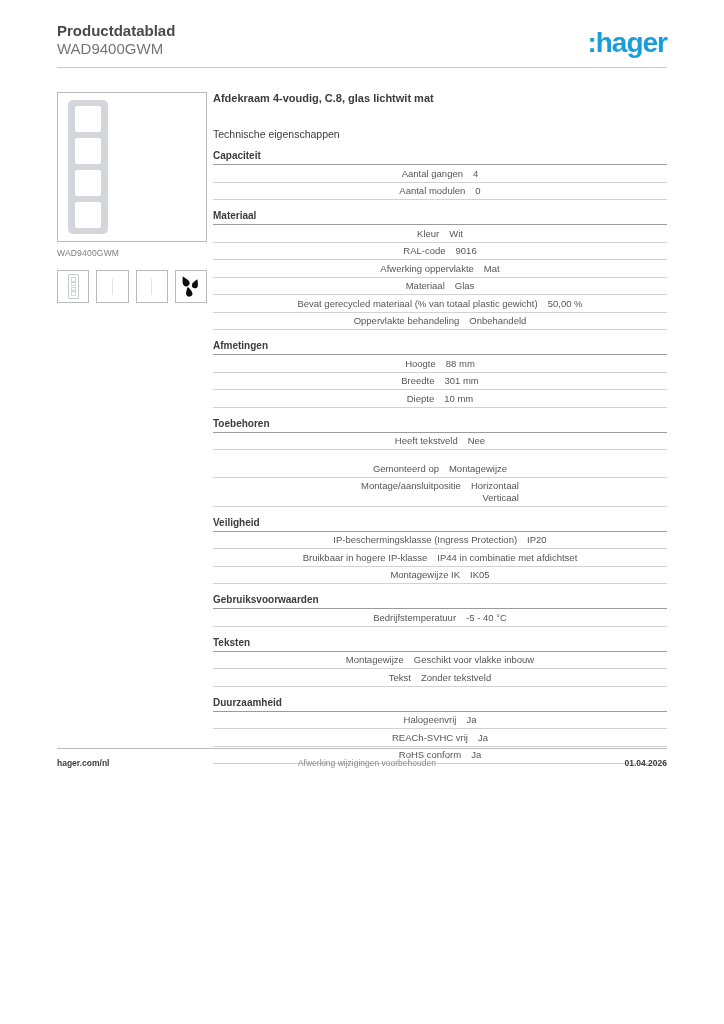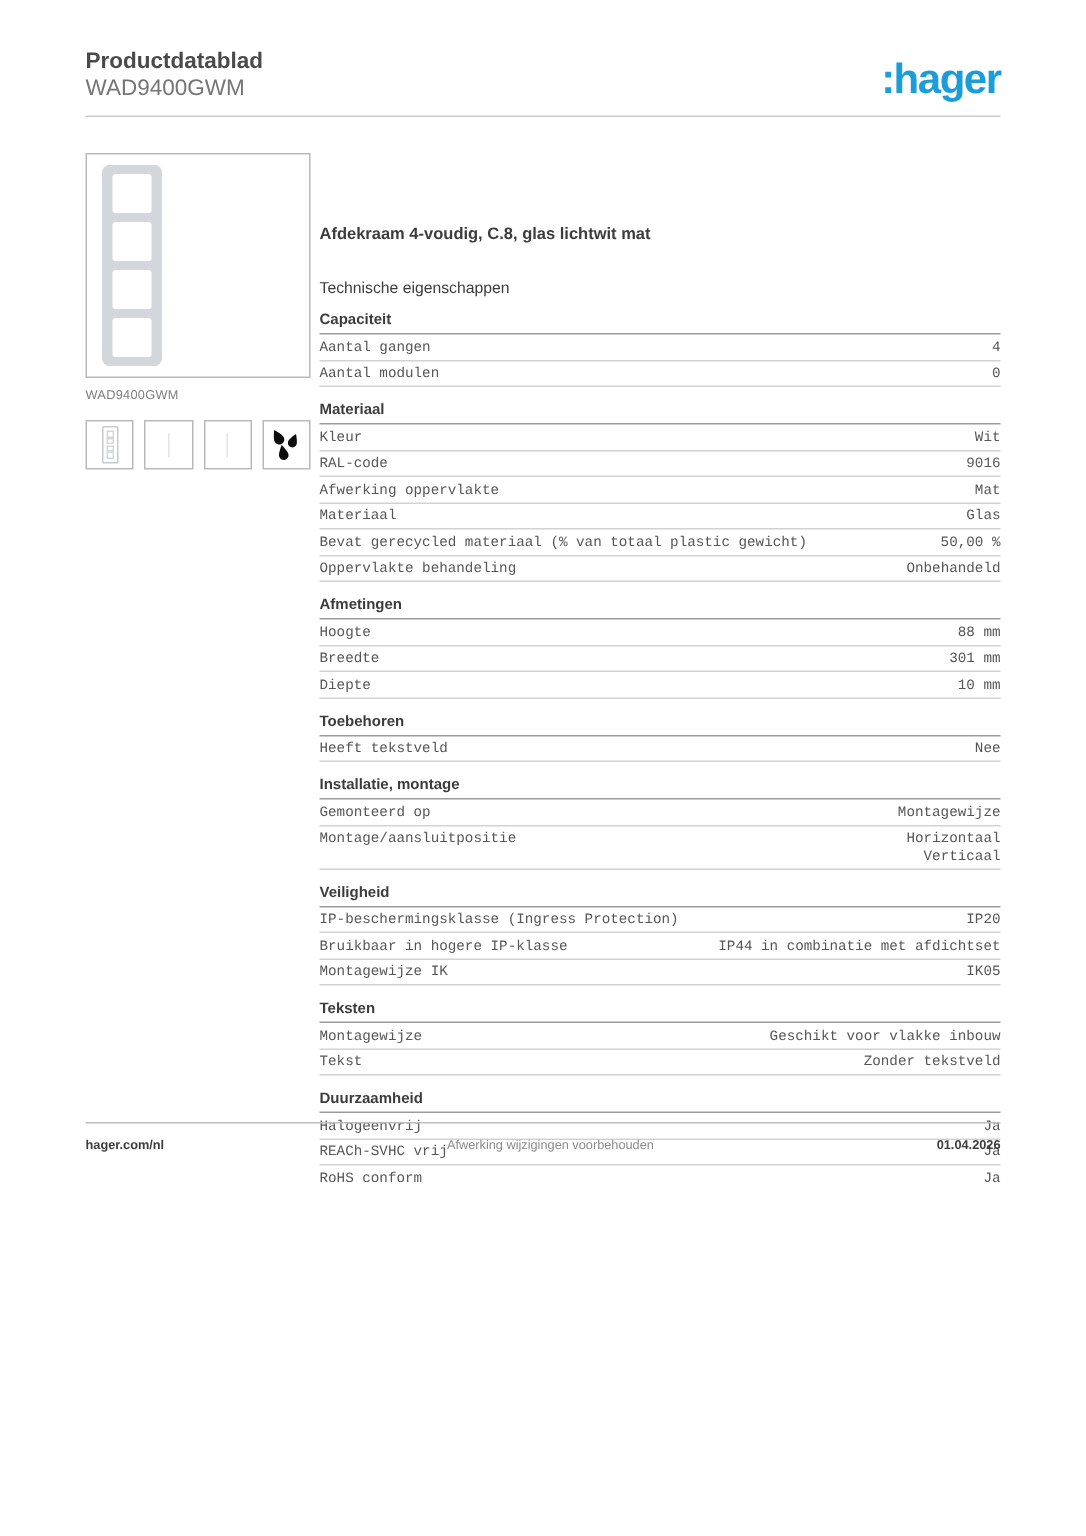--- a/index.html
+++ b/index.html
@@ -7,21 +7,21 @@
   body {
     font-family: "Liberation Sans", "DejaVu Sans", sans-serif;
     color: #3c3c3c;
     width: 724px;
   }
   .page {
     position: relative;
     width: 724px;
     height: 788px;
     background: #ffffff;
-    padding: 32px 57px 0 57px;
+    padding: 22px 57px 0 57px;
     overflow: hidden;
   }
   
   .doc-header {
     display: flex;
     justify-content: space-between;
     align-items: flex-start;
   }
   .doc-type {
     font-size: 15px;
@@ -120,46 +120,44 @@
     height: 16px;
     background: #e3e3e3;
   }
   .drops-svg { width: 24px; height: 24px; }
   
   .product-title {
     font-size: 11px;
     font-weight: bold;
     color: #3c3c3c;
     line-height: 13px;
-    margin-top: 48px;
   }
   .tech-header {
     font-size: 10.5px;
     font-weight: normal;
     color: #3c3c3c;
     margin-top: 23px;
   }
   .spec-section { margin-top: 10px; }
   .section-title {
     font-size: 10px;
     font-weight: bold;
     color: #3c3c3c;
     padding-bottom: 3px;
     border-bottom: 1px solid #9b9b9b;
   }
   .spec-row {
     display: flex;
-    justify-content: space-between;
+    justify-content: center;
     align-items: baseline;
     padding: 2.5px 0;
     border-bottom: 1px solid #d2d2d2;
     font-size: 9.5px;
     color: #565656;
     line-height: 11.5px;
-    font-family: Liberation Mono, monospace;
   }
   .spec-label { text-align: left; padding-right: 10px; }
   .spec-value { text-align: right; white-space: pre-line; }
   
   .doc-footer {
     position: absolute;
     left: 57px;
     right: 57px;
     bottom: 20px;
     border-top: 1px solid #bdbdbd;
@@ -284,21 +282,20 @@
             </div>
           </section>
           <section class="spec-section">
             <h3 class="section-title">Toebehoren</h3>
             <div class="spec-row">
               <span class="spec-label">Heeft tekstveld</span>
               <span class="spec-value">Nee</span>
             </div>
           </section>
           <section class="spec-section">
-            <h3 class="section-title">Installatie, montage</h3>
             <div class="spec-row">
               <span class="spec-label">Gemonteerd op</span>
               <span class="spec-value">Montagewijze</span>
             </div>
             <div class="spec-row">
               <span class="spec-label">Montage/aansluitpositie</span>
               <span class="spec-value">Horizontaal
 Verticaal</span>
             </div>
           </section>
@@ -308,20 +305,27 @@
               <span class="spec-label">IP-beschermingsklasse (Ingress Protection)</span>
               <span class="spec-value">IP20</span>
             </div>
             <div class="spec-row">
               <span class="spec-label">Bruikbaar in hogere IP-klasse</span>
               <span class="spec-value">IP44 in combinatie met afdichtset</span>
             </div>
             <div class="spec-row">
               <span class="spec-label">Montagewijze IK</span>
               <span class="spec-value">IK05</span>
+            </div>
+          </section>
+          <section class="spec-section">
+            <h3 class="section-title">Gebruiksvoorwaarden</h3>
+            <div class="spec-row">
+              <span class="spec-label">Bedrijfstemperatuur</span>
+              <span class="spec-value">-5 - 40 °C</span>
             </div>
           </section>
           <section class="spec-section">
             <h3 class="section-title">Teksten</h3>
             <div class="spec-row">
               <span class="spec-label">Montagewijze</span>
               <span class="spec-value">Geschikt voor vlakke inbouw</span>
             </div>
             <div class="spec-row">
               <span class="spec-label">Tekst</span>

